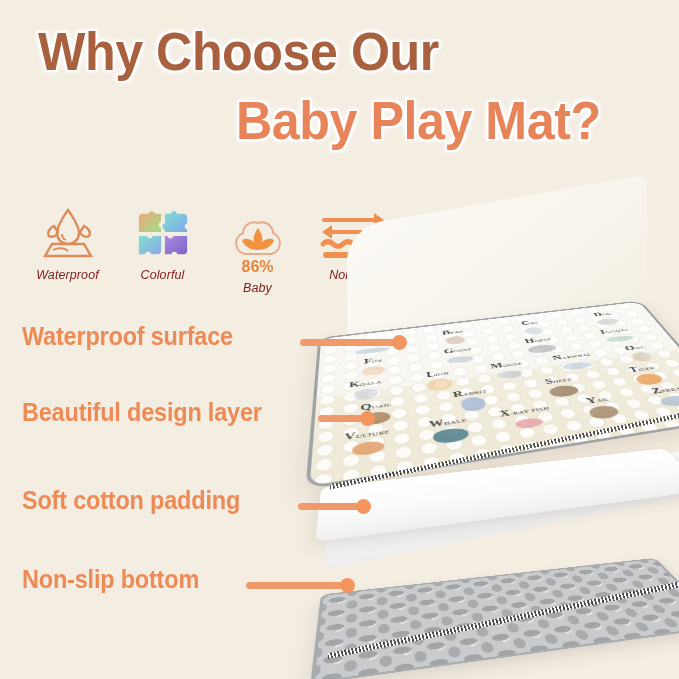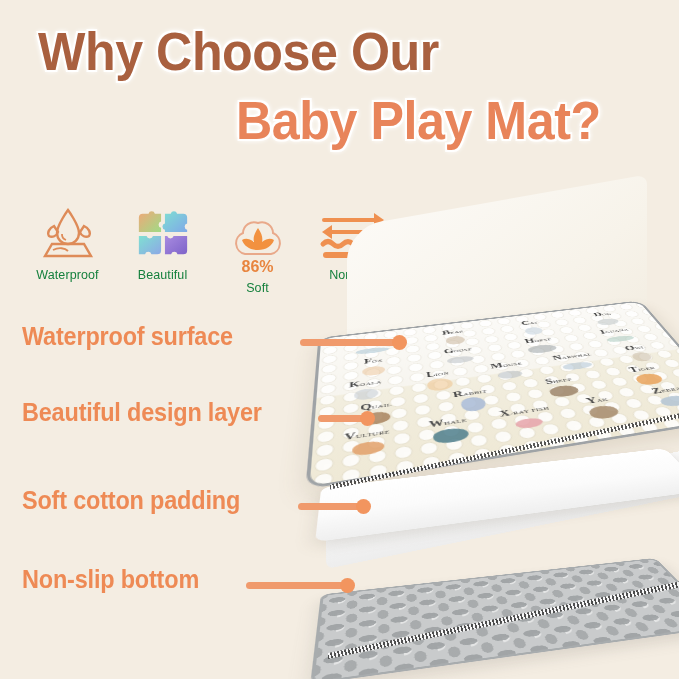--- a/index.html
+++ b/index.html
@@ -27,21 +27,21 @@
     transform:scaleX(.93);
   }
   .hl-1{ color:#A9603F; margin-left:38px; transform-origin:left center; }
   .hl-2{ color:#E8845A; margin-left:236px; margin-top:15px; transform-origin:left center; }
 
   
   .features{ position:absolute; left:20px; top:200px; width:380px; display:flex; }
   .feat{ width:95px; display:flex; flex-direction:column; align-items:center; }
   .feat-art{ height:62px; display:flex; align-items:flex-end; justify-content:center; }
   .feat-label{
-    margin-top:6px; font-size:12.5px; color:#15803d; font-weight:400; letter-spacing:.1px;
+    margin-top:6px; font-size:12.5px; color:#7f1d1d; font-weight:400; letter-spacing:.1px;font-style:italic;
   }
   .pct{ font-size:16px; font-weight:700; color:#E8853F; line-height:1; margin-top:-3px; }
 
   
   .puzzle{ width:56px; height:56px; position:relative; }
 
   
   .lbl{
     position:absolute; color:#EE8A55; font-weight:700; font-size:25.5px;
     white-space:nowrap; transform:scaleX(.92); transform-origin:left center;
@@ -183,32 +183,32 @@
               <stop offset="0" stop-color="#A88BE0"></stop>
                 <stop offset="1" stop-color="#7E63C9"></stop>
             </linearGradient>
           </defs>
           <path d="M4 12 a4 4 0 0 1 4-4 h6 a3.4 3.4 0 0 1 6.6 0 H27 v8 a3.4 3.4 0 0 0 0 6.6 V27 H4Z" fill="url(#pg1)"></path>
           <path d="M31 8 h6 a3.4 3.4 0 0 1 6.6 0 H50 a4 4 0 0 1 4 4 v6 a3.4 3.4 0 0 0 0 6.6 V27 H31 v-2.4 a3.4 3.4 0 0 1 0-6.6Z" fill="url(#pg2)"></path>
           <path d="M4 31 h8 a3.4 3.4 0 0 0 6.6 0 H27 v15 a4 4 0 0 1-4 4 h-6 a3.4 3.4 0 0 0-6.6 0 H4Z" fill="url(#pg3)"></path>
           <path d="M31 31 h2.4 a3.4 3.4 0 0 0 6.6 0 H54 v15 a4 4 0 0 1-4 4 h-6 a3.4 3.4 0 0 0-6.6 0 H31Z" fill="url(#pg4)"></path>
         </svg>
       </div>
-      <div class="feat-label">Beautiful</div>
+      <div class="feat-label">Colorful</div>
     </div>
 
     <div class="feat">
       <div class="feat-art">
         <svg width="62" height="50" viewBox="0 0 62 50">
           <path d="M18 42 a11 11 0 0 1-2-21 a11 11 0 0 1 15-10 a11 11 0 0 1 15 10 a11 11 0 0 1-2 21 Z" fill="none" stroke="#E9A98A" stroke-width="2"></path>
           <path d="M31 16 c4 6 5 10 4 14 c5-4 9-4 12-2 c-2 6-8 10-16 10 c-8 0-14-4-16-10 c3-2 7-2 12 2 c-1-4 0-8 4-14Z" fill="#F2913F"></path>
         </svg>
       </div>
       <div class="pct">86%</div>
-      <div class="feat-label">Soft</div>
+      <div class="feat-label">Baby</div>
     </div>
 
     <div class="feat">
       <div class="feat-art">
         <svg width="70" height="54" viewBox="0 0 70 54">
           <g fill="none" stroke="#EF9050" stroke-width="4" stroke-linecap="round">
             <path d="M6 12 H58"></path>
               <path d="M12 24 H64"></path>
           </g>
           <path d="M56 5 L66 12 L56 19 Z" fill="#EF9050"></path>

